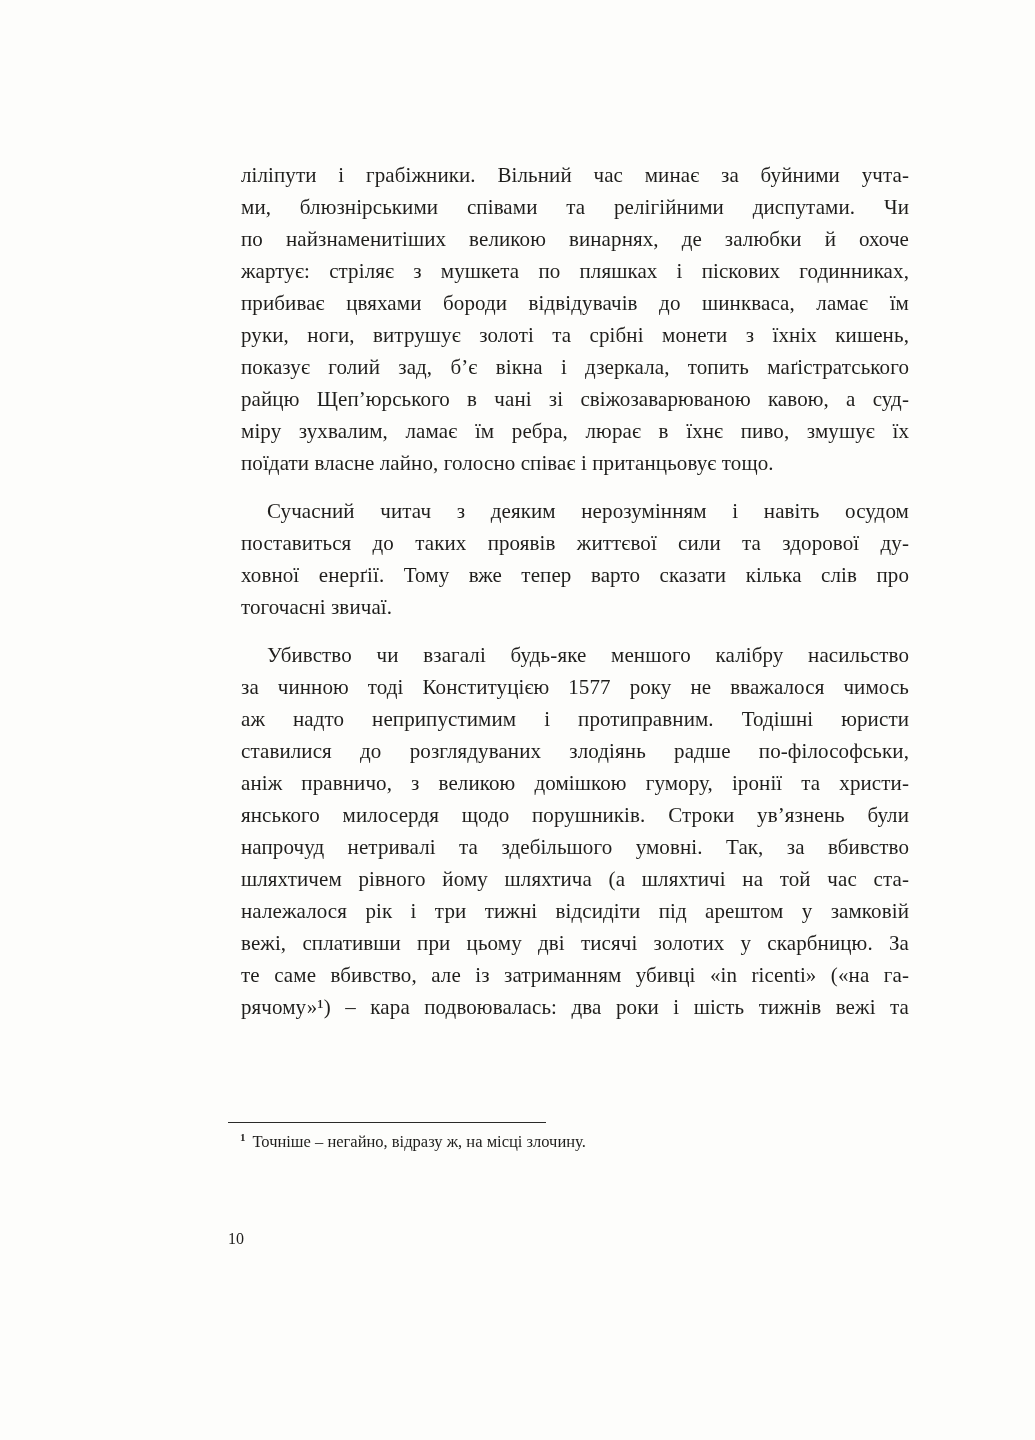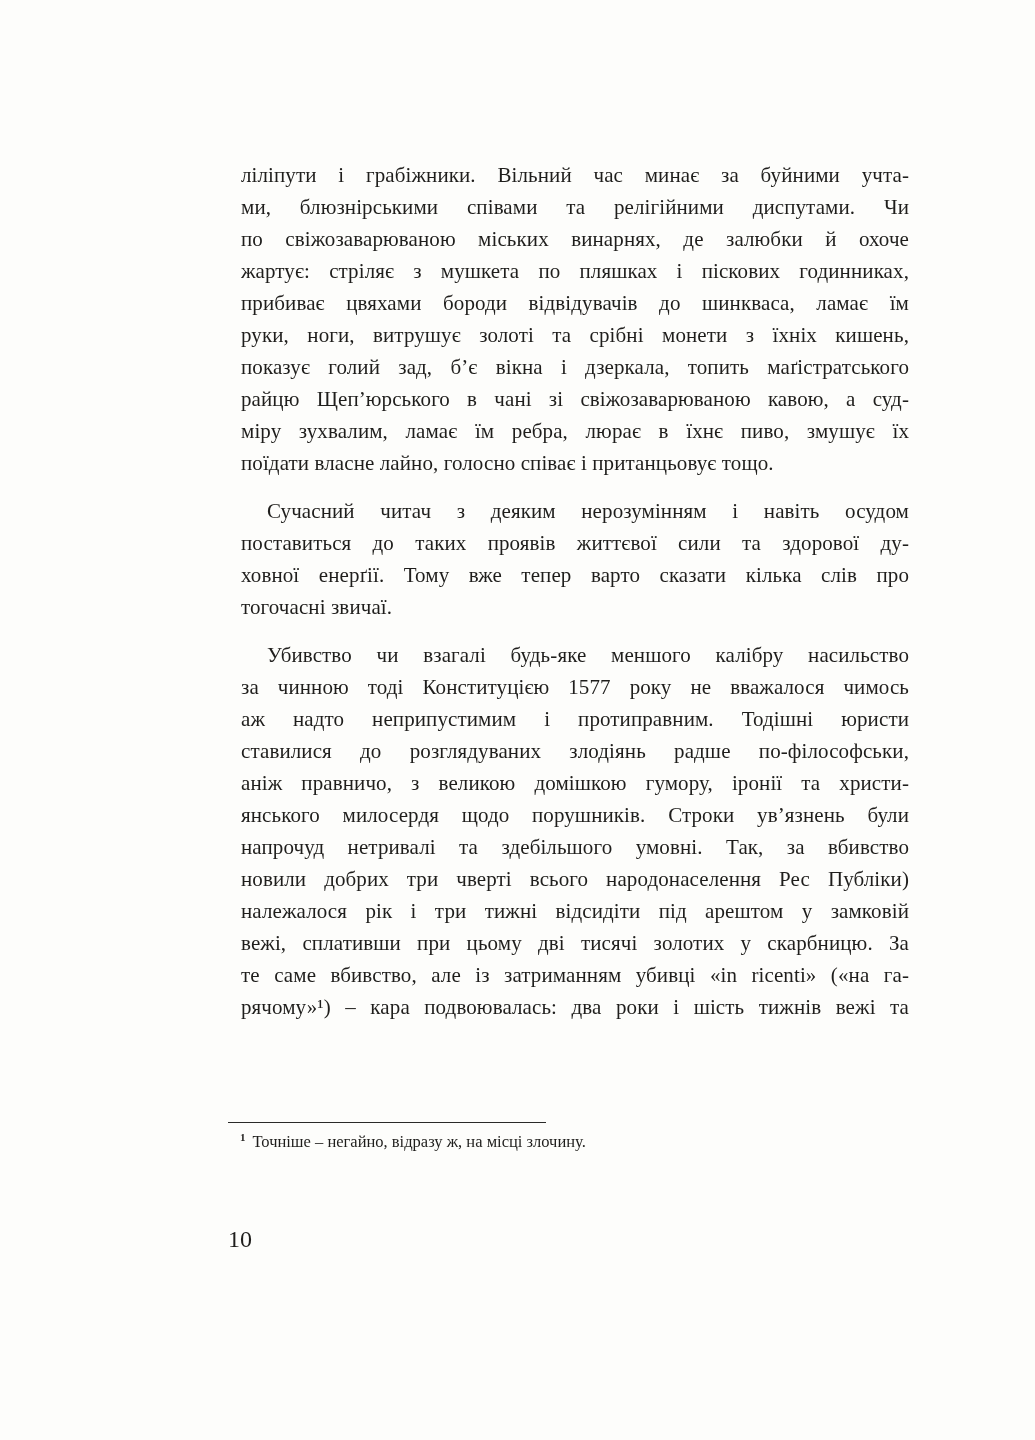--- a/index.html
+++ b/index.html
@@ -59,35 +59,35 @@
     font-size: 11px;
     vertical-align: super;
     line-height: 0;
     margin-right: 7px;
     font-weight: bold;
   }
   .page-number {
     position: absolute;
     left: 228px;
     top: 1226px;
-    font-size: 24px;
+    font-size: 16px;
     line-height: 26px;
   }
 </style>
 </head>
 <body>
 
 <div class="page">
 
   <main class="text-block">
 
     <div class="para">
       <div class="line">ліліпути і грабіжники. Вільний час минає за буйними учта-</div>
       <div class="line">ми, блюзнірськими співами та релігійними диспутами. Чи</div>
-      <div class="line">по свіжозаварюваною міських винарнях, де залюбки й охоче</div>
+      <div class="line">по найзнаменитіших великою винарнях, де залюбки й охоче</div>
       <div class="line">жартує: стріляє з мушкета по пляшках і піскових годинниках,</div>
       <div class="line">прибиває цвяхами бороди відвідувачів до шинкваса, ламає їм</div>
       <div class="line">руки, ноги, витрушує золоті та срібні монети з їхніх кишень,</div>
       <div class="line">показує голий зад, б’є вікна і дзеркала, топить маґістратського</div>
       <div class="line">райцю Щеп’юрського в чані зі свіжозаварюваною кавою, а суд-</div>
       <div class="line">міру зухвалим, ламає їм ребра, люрає в їхнє пиво, змушує їх</div>
       <div class="line end">поїдати власне лайно, голосно співає і пританцьовує тощо.</div>
     </div>
 
     <div class="para">
@@ -98,21 +98,21 @@
     </div>
 
     <div class="para">
       <div class="line indent">Убивство чи взагалі будь-яке меншого калібру насильство</div>
       <div class="line">за чинною тоді Конституцією 1577 року не вважалося чимось</div>
       <div class="line">аж надто неприпустимим і протиправним. Тодішні юристи</div>
       <div class="line">ставилися до розглядуваних злодіянь радше по-філософськи,</div>
       <div class="line">аніж правничо, з великою домішкою гумору, іронії та христи-</div>
       <div class="line">янського милосердя щодо порушників. Строки ув’язнень були</div>
       <div class="line">напрочуд нетривалі та здебільшого умовні. Так, за вбивство</div>
-      <div class="line">новили добрих три чверті всього народонаселення Рес Публіки)</div>
+      <div class="line">шляхтичем рівного йому шляхтича (а шляхтичі на той час ста-</div>
       <div class="line">належалося рік і три тижні відсидіти під арештом у замковій</div>
       <div class="line">вежі, сплативши при цьому дві тисячі золотих у скарбницю. За</div>
       <div class="line">те саме вбивство, але із затриманням убивці «in ricenti» («на га-</div>
       <div class="line">рячому»¹) – кара подвоювалась: два роки і шість тижнів вежі та</div>
     </div>
 
   </main>
 
   <div class="footnote-rule"></div>
 

